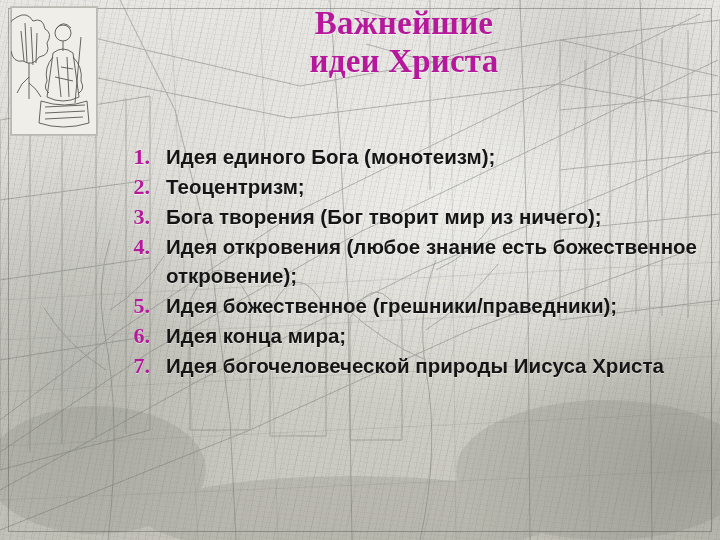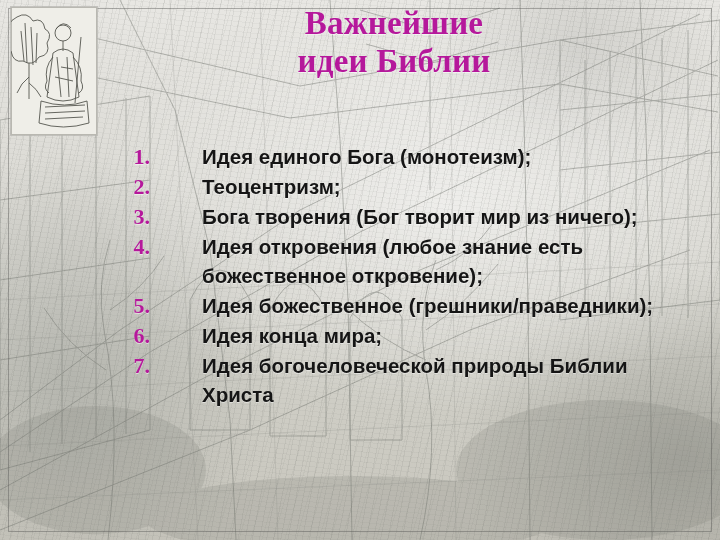--- a/index.html
+++ b/index.html
@@ -67,21 +67,21 @@
     width: 88px;
     height: 130px;
     background: rgba(242,241,236,0.55);
     border: 1px solid rgba(120,120,115,0.35);
     box-sizing: border-box;
   }
 
   
   .title {
     position: absolute;
-    left: 100px;
+    left: 110px;
     top: 4px;
     width: 588px;
     text-align: center;
     font-family: "Liberation Serif", serif;
     font-weight: bold;
     font-size: 33px;
     line-height: 38px;
     color: #b5189b;
     letter-spacing: 0.2px;
     text-shadow: 0 1px 0 rgba(255,255,255,0.55);
@@ -112,21 +112,20 @@
     text-shadow: 0 1px 0 rgba(255,255,255,0.5);
   }
   .li-text {
     flex: 1 1 auto;
     font-family: "Liberation Sans", sans-serif;
     font-weight: bold;
     font-size: 20.5px;
     line-height: 29px;
     color: #151515;
     text-shadow: 0 1px 0 rgba(255,255,255,0.45);
-    margin-left: 36px;
   }
 </style>
 </head>
 <body>
 
 <div id="slide">
 
   <div class="bg-layer bg-base"></div>
   <div class="bg-layer bg-wash"></div>
   <div class="bg-layer bg-hatch"></div>
@@ -196,21 +195,21 @@
 
         <path d="M70 30 L64 96"></path>
         <path d="M30 94 q24 8 46 0 l2 22 q-26 8 -50 0 Z"></path>
         <path d="M34 100 L74 98 M34 106 L74 104 M34 112 L72 110"></path>
       </g>
     </svg>
   </div>
 
   <div class="title">
     <span class="line">Важнейшие</span>
-    <span class="line">идеи Библии</span>
+    <span class="line">идеи Христа</span>
   </div>
 
   <div class="list">
 
     <div class="li">
       <span class="li-num">1.</span>
       <span class="li-text">Идея единого Бога (монотеизм);</span>
     </div>
 
     <div class="li">
@@ -233,17 +232,17 @@
       <span class="li-text">Идея божественное (грешники/праведники);</span>
     </div>
 
     <div class="li">
       <span class="li-num">6.</span>
       <span class="li-text">Идея конца мира;</span>
     </div>
 
     <div class="li">
       <span class="li-num">7.</span>
-      <span class="li-text">Идея богочеловеческой природы Библии Христа</span>
+      <span class="li-text">Идея богочеловеческой природы Иисуса Христа</span>
     </div>
 
   </div>
 </div>
 
 </body></html>

